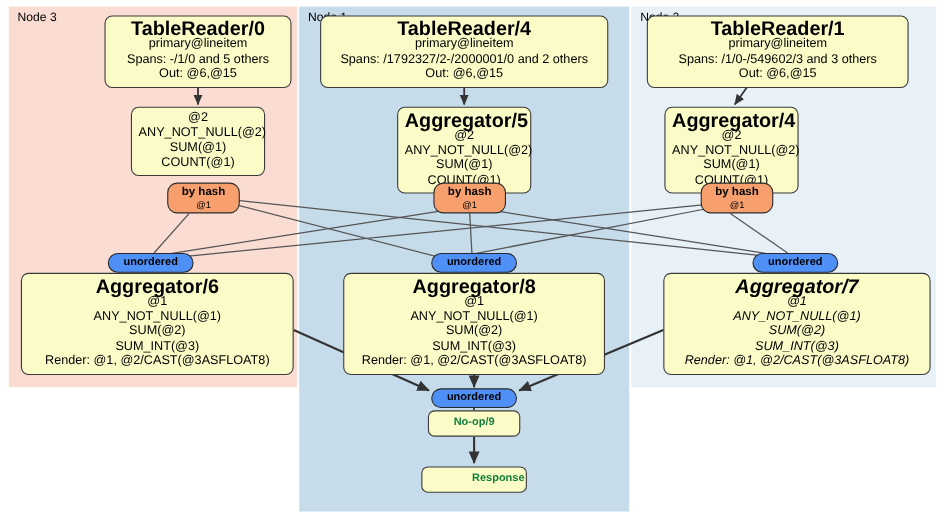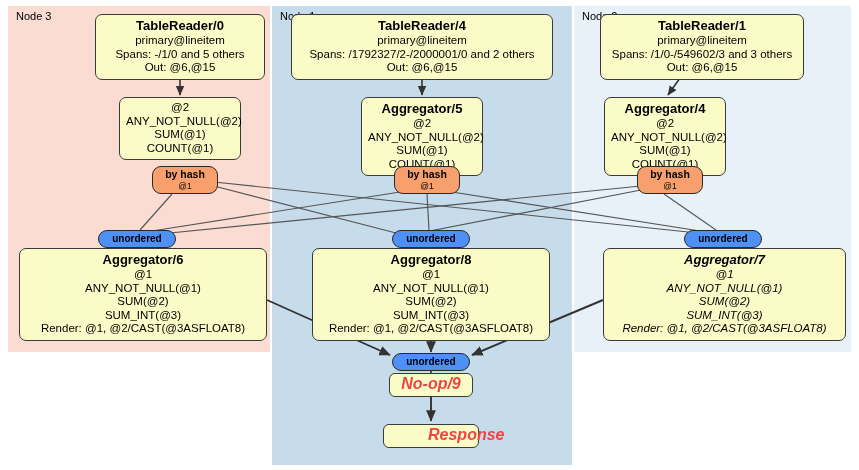--- a/index.html
+++ b/index.html
@@ -46,21 +46,21 @@
     border-radius: 7px;
     text-align: center;
     padding: 3px 6px 4px 6px;
     font-size: 11.5px;
     line-height: 13.5px;
     color: #000000;
     font-family: "Liberation Sans", sans-serif;
   }
   .box .ttl {
     font-weight: bold;
-    font-size: 13px;
+    font-size: 18px;
     line-height: 16px;
     display: block;
   }
   .box .ln {
     display: block;
     white-space: nowrap;
   }
   .pill {
     position: absolute;
     box-sizing: border-box;
@@ -96,25 +96,24 @@
     line-height: 16px;
   }
   .small-box {
     position: absolute;
     box-sizing: border-box;
     background: #fbfbc8;
     border: 1px solid #3a3a3a;
     border-radius: 6px;
     text-align: center;
     font-weight: bold;
-    font-size: 16px;
-    color: #ef4444;
+    font-size: 10px;
+    color: #15803d;
     font-family: "Liberation Sans", sans-serif;
     line-height: 20px;
-    font-style: italic;
   }
 </style>
 </head>
 <body>
 
 <div id="canvas">
 
   <div class="region" id="region-node3" style="left: 8px; top: 6px; width: 262px; height: 346px; background: rgb(250, 220, 210);">
     <span class="region-label">Node 3</span>
   </div>
@@ -170,21 +169,21 @@
     <span class="ln">Out: @6,@15</span>
   </div>
 
   <div class="box" id="box-1" style="left: 291px; top: 14px; width: 262px;">
     <span class="ttl">TableReader/4</span>
     <span class="ln">primary@lineitem</span>
     <span class="ln">Spans: /1792327/2-/2000001/0 and 2 others</span>
     <span class="ln">Out: @6,@15</span>
   </div>
 
-  <div class="box" id="box-2" style="left: 600px; top: 14px; width: 204px;">
+  <div class="box" id="box-2" style="left: 588px; top: 14px; width: 238px;">
     <span class="ttl">TableReader/1</span>
     <span class="ln">primary@lineitem</span>
     <span class="ln">Spans: /1/0-/549602/3 and 3 others</span>
     <span class="ln">Out: @6,@15</span>
   </div>
 
   <div class="box" id="box-3" style="left: 119px; top: 97px; width: 122px;">
     <span class="ln">@2</span>
     <span class="ln">ANY_NOT_NULL(@2)</span>
     <span class="ln">SUM(@1)</span>

